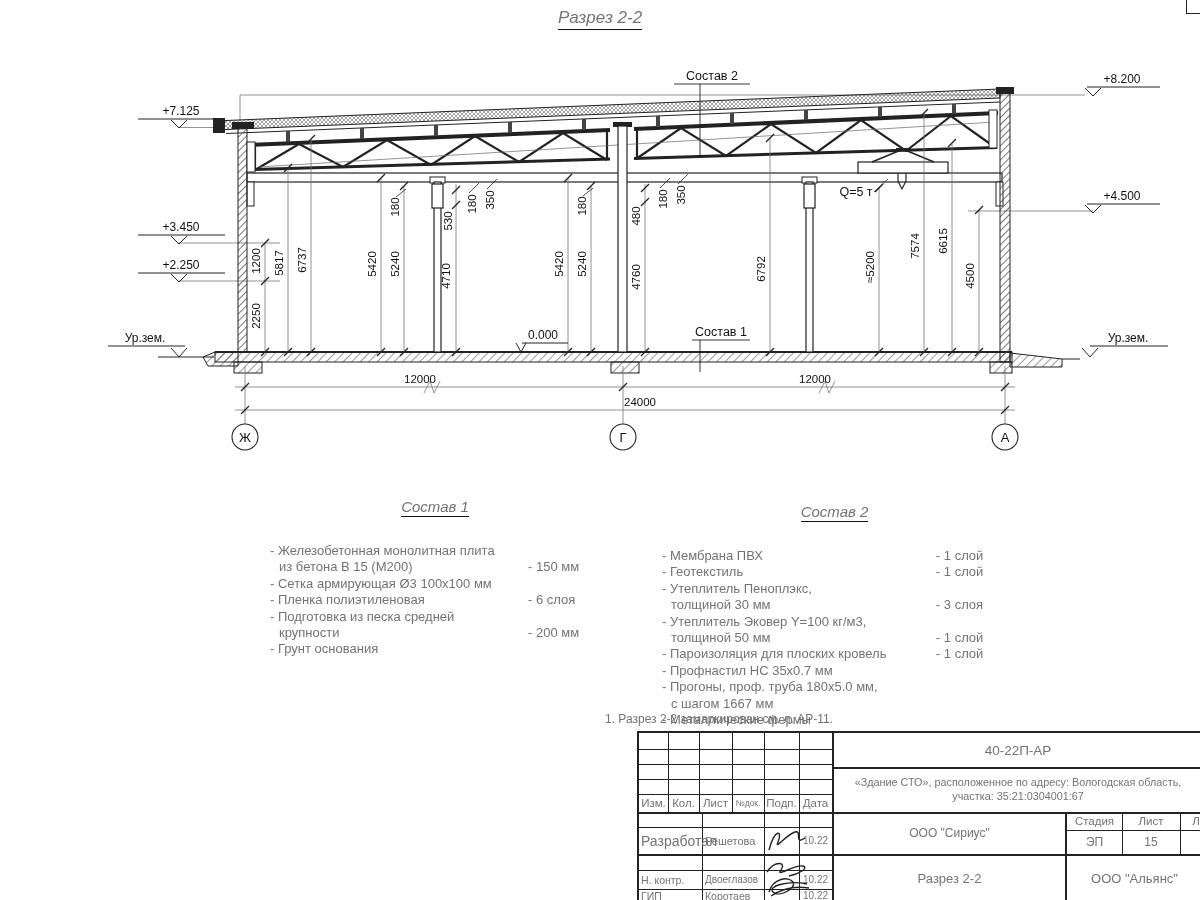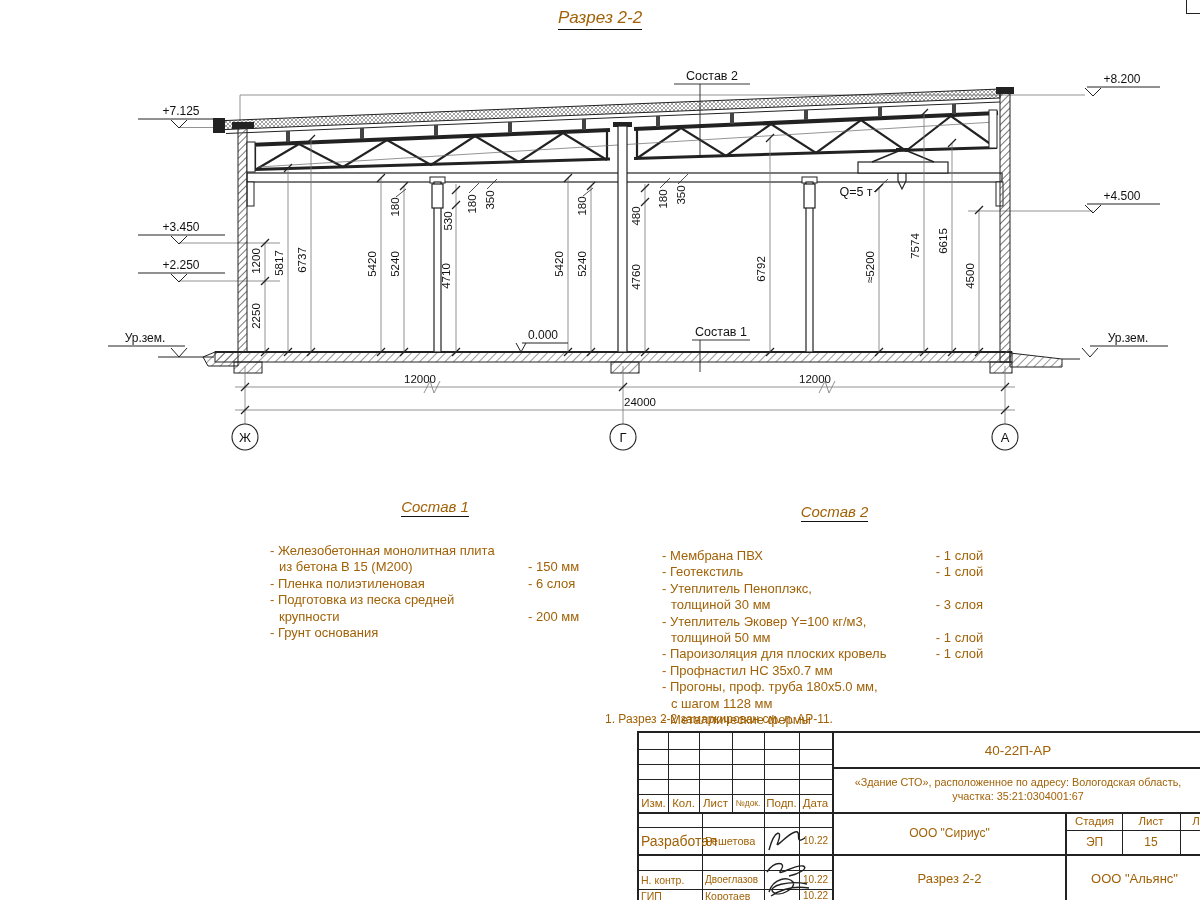--- a/index.html
+++ b/index.html
@@ -1,17 +1,17 @@
 <!DOCTYPE html>
 <html><head>
 <meta charset="utf-8">
 <style>
   html,body{margin:0;padding:0;background:#fff;}
   .page{position:relative;width:1200px;height:900px;overflow:hidden;background:#fff;
-        color:#a16207;font-family:"Liberation Sans",sans-serif;}
+        color:#737373;font-family:"Liberation Sans",sans-serif;}
   svg.draw{position:absolute;left:0;top:0;}
   svg text{font-family:"Liberation Sans",sans-serif;fill:#111;}
   .dimt{font-size:11.5px;}
   .elevt{font-size:12px;}
   .axt{font-size:13px;}
   .lblt{font-size:12.5px;}
   .title{position:absolute;left:480px;top:8px;width:240px;text-align:center;}
   .title span{display:inline-block;font-style:italic;font-size:17px;border-bottom:1.3px solid #111;padding-bottom:1px;}
   .complist{position:absolute;}
   .chead{text-align:center;margin-bottom:26px;}
@@ -292,20 +292,24 @@
   </svg>
 
   <div class="complist l1" style="left:270px;top:498px;width:330px;">
     <div class="chead"><span>Состав 1</span></div>
     <div class="ci">
         <span class="nm">- Железобетонная  монолитная плита
 из бетона В 15 (М200)</span>
         <span class="vl">- 150 мм</span>
       </div>
     <div class="ci">
+        <span class="nm">- Сетка армирующая Ø3 100x100 мм</span>
+        <span class="vl"></span>
+      </div>
+    <div class="ci">
         <span class="nm">- Пленка полиэтиленовая</span>
         <span class="vl">-  6 слоя</span>
       </div>
     <div class="ci">
         <span class="nm">- Подготовка из песка средней
 крупности</span>
         <span class="vl">- 200 мм</span>
       </div>
     <div class="ci">
         <span class="nm">- Грунт основания</span>
@@ -336,21 +340,21 @@
     <div class="ci">
         <span class="nm">- Пароизоляция для плоских кровель</span>
         <span class="vl">- 1 слой</span>
       </div>
     <div class="ci">
         <span class="nm">- Профнастил НС 35x0.7 мм</span>
         <span class="vl"></span>
       </div>
     <div class="ci">
         <span class="nm">- Прогоны, проф. труба 180x5.0 мм,
-с шагом 1128 мм</span>
+с шагом 1667 мм</span>
         <span class="vl"></span>
       </div>
     <div class="ci">
         <span class="nm">- Металлические фермы</span>
         <span class="vl"></span>
       </div>
   </div>
 
   <div class="note">1. Разрез 2-2 замаркирован см. л. АР-11.</div>
 

